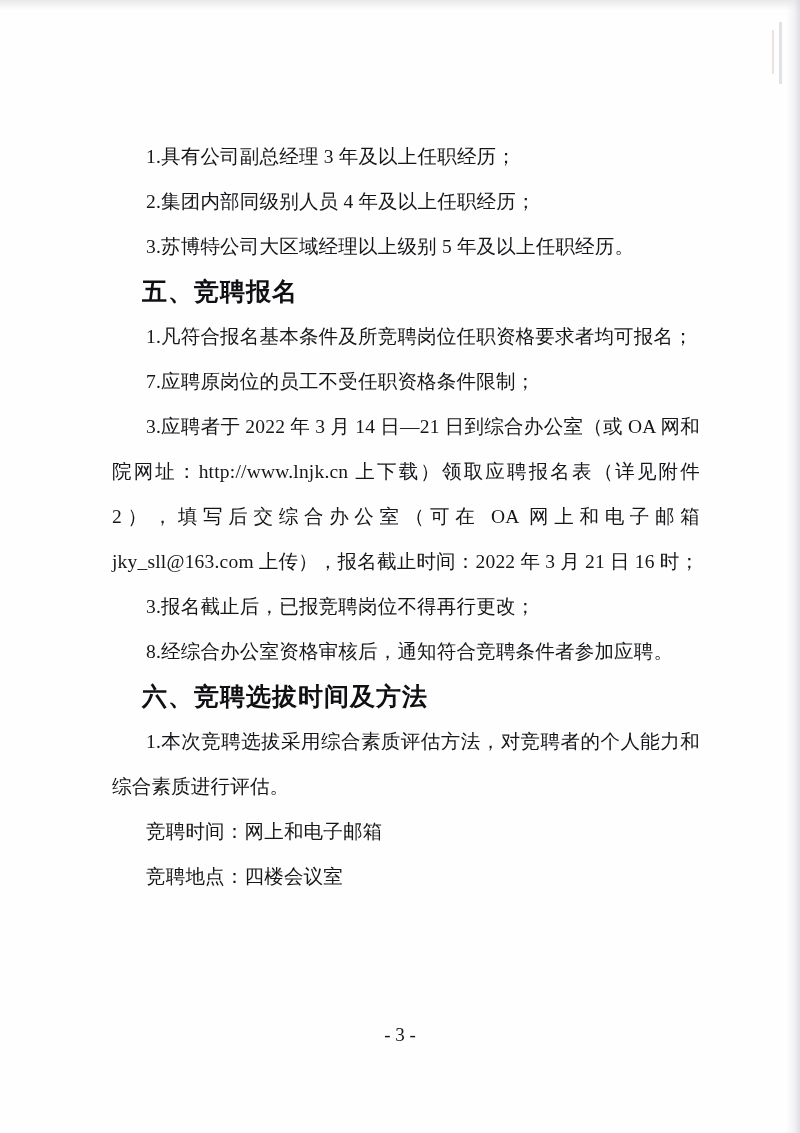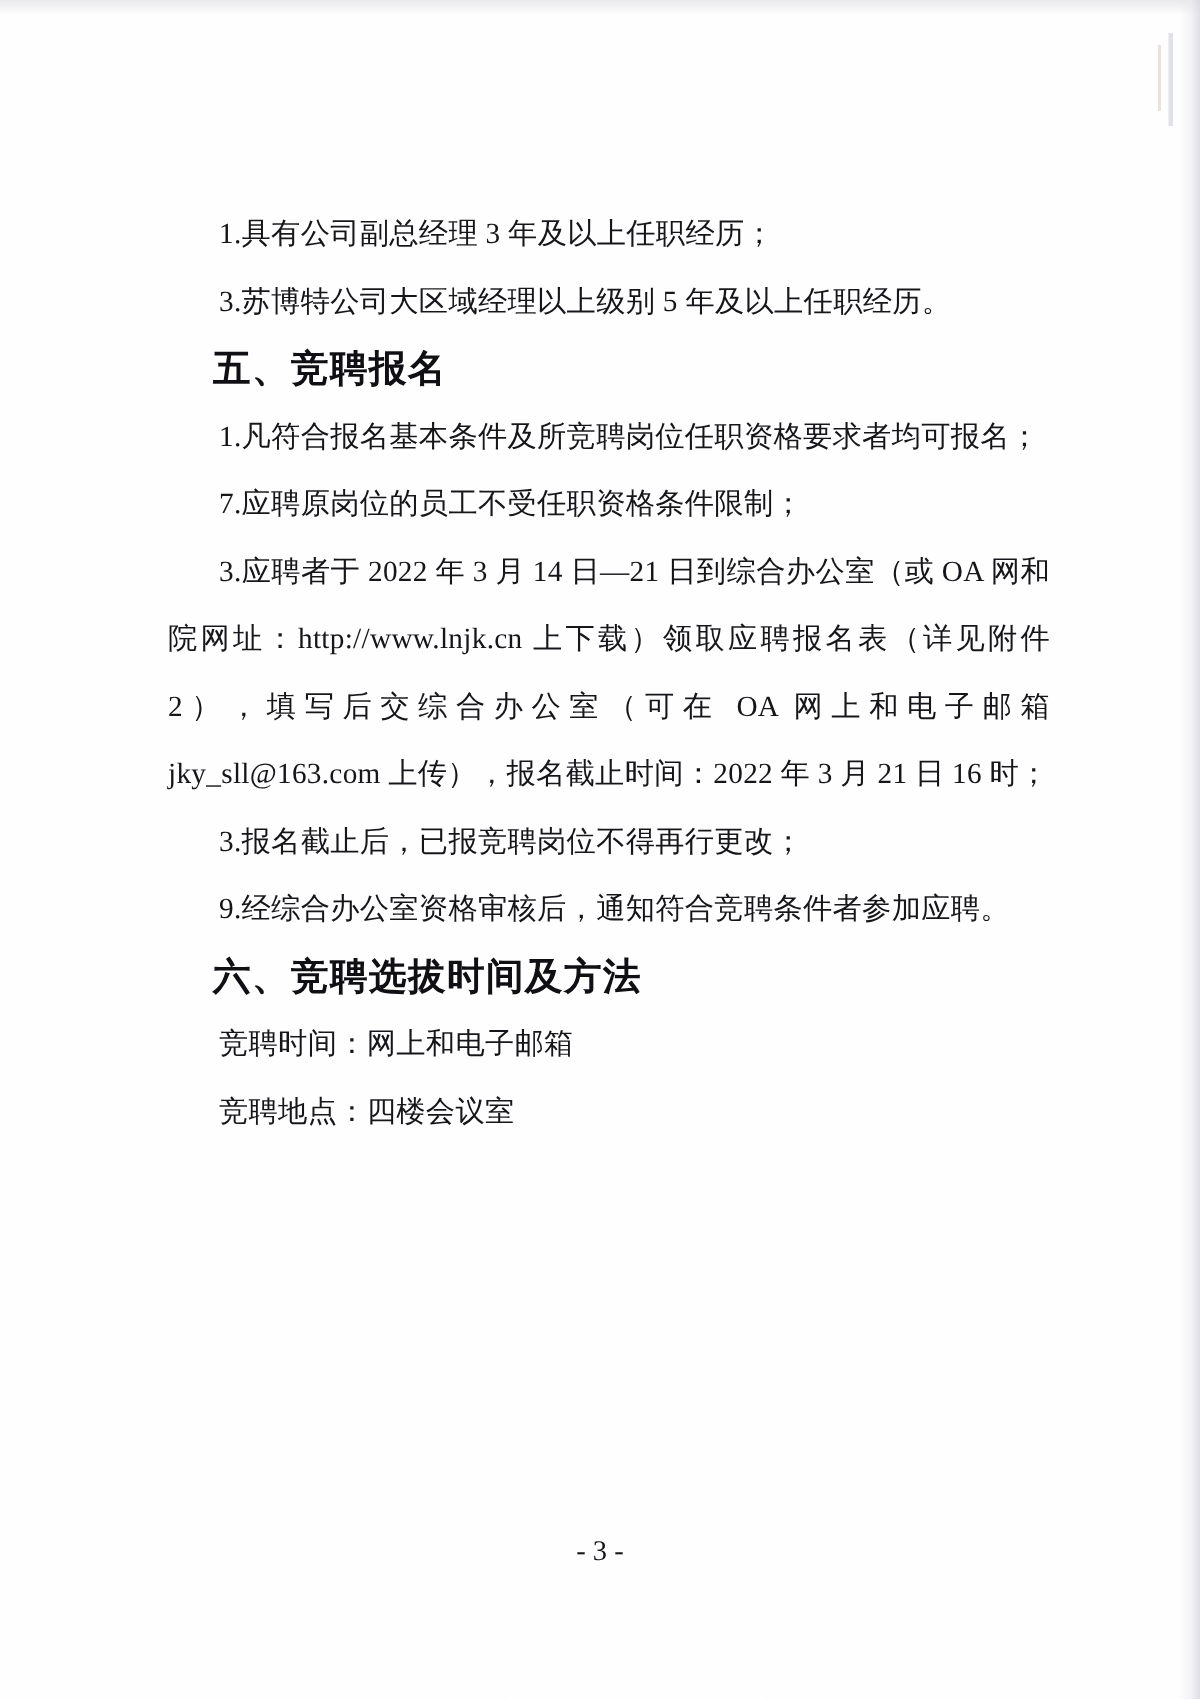--- a/index.html
+++ b/index.html
@@ -95,32 +95,34 @@
 <div class="page">
 
   <div class="scan-edge-top"></div>
   <div class="scan-edge-right"></div>
   <div class="scan-streak"></div>
   <div class="scan-streak2"></div>
 
   <div class="doc-body">
 
     <p class="para indent">1.具有公司副总经理 3 年及以上任职经历；</p>
+    <p class="para indent">2.集团内部同级别人员 4 年及以上任职经历；</p>
     <p class="para indent">3.苏博特公司大区域经理以上级别 5 年及以上任职经历。</p>
 
     <h2 class="heading">五、竞聘报名</h2>
 
     <p class="para indent">1.凡符合报名基本条件及所竞聘岗位任职资格要求者均可报名；</p>
     <p class="para indent">7.应聘原岗位的员工不受任职资格条件限制；</p>
     <p class="para indent">3.应聘者于 2022 年 3 月 14 日—21 日到综合办公室（或 OA 网和院网址：http://www.lnjk.cn 上下载）领取应聘报名表（详见附件 2），填写后交综合办公室（可在 OA 网上和电子邮箱 jky_sll@163.com 上传），报名截止时间：2022 年 3 月 21 日 16 时；</p>
     <p class="para indent">3.报名截止后，已报竞聘岗位不得再行更改；</p>
-    <p class="para indent">9.经综合办公室资格审核后，通知符合竞聘条件者参加应聘。</p>
+    <p class="para indent">8.经综合办公室资格审核后，通知符合竞聘条件者参加应聘。</p>
 
     <h2 class="heading">六、竞聘选拔时间及方法</h2>
 
+    <p class="para indent">1.本次竞聘选拔采用综合素质评估方法，对竞聘者的个人能力和综合素质进行评估。</p>
     <p class="para indent">竞聘时间：网上和电子邮箱</p>
     <p class="para indent">竞聘地点：四楼会议室</p>
 
   </div>
 
   <div class="page-number">- 3 -</div>
 
 </div>
 
 </body></html>

